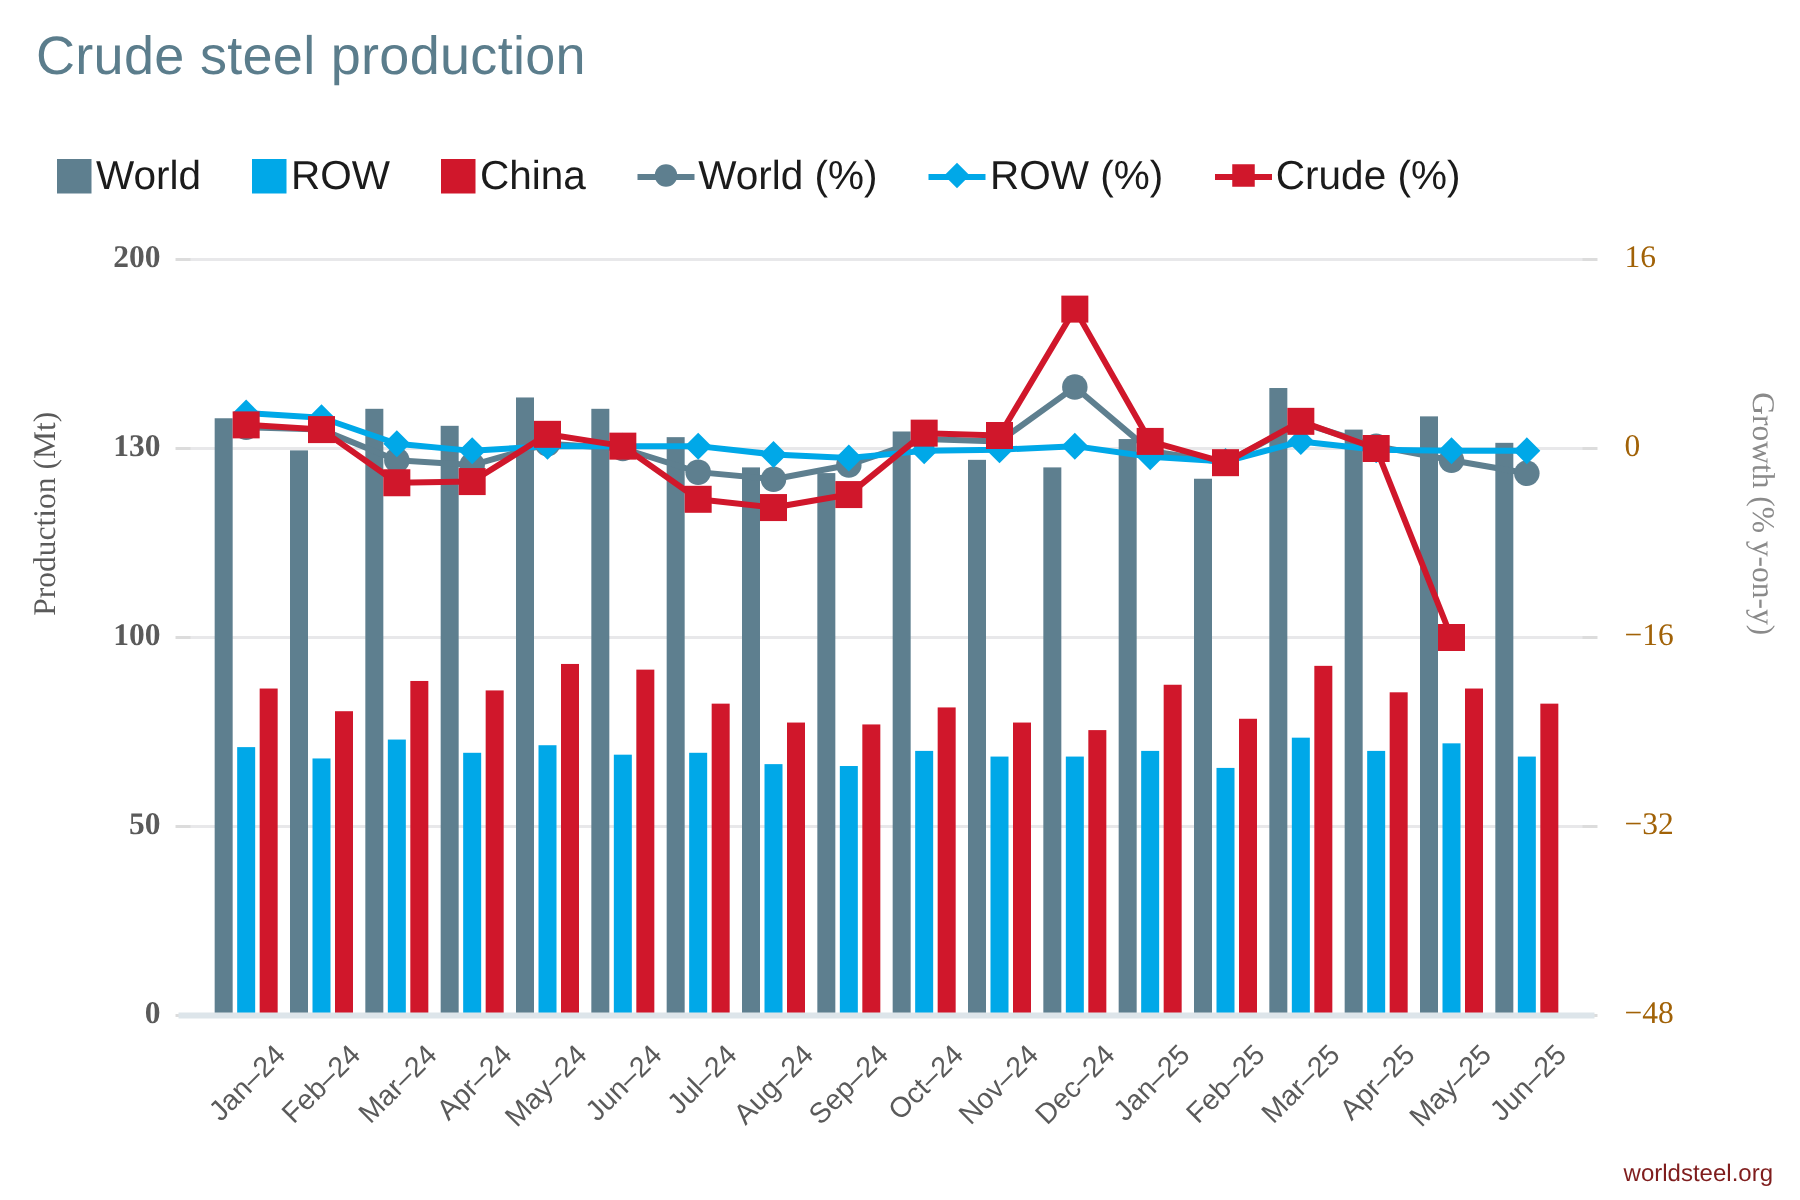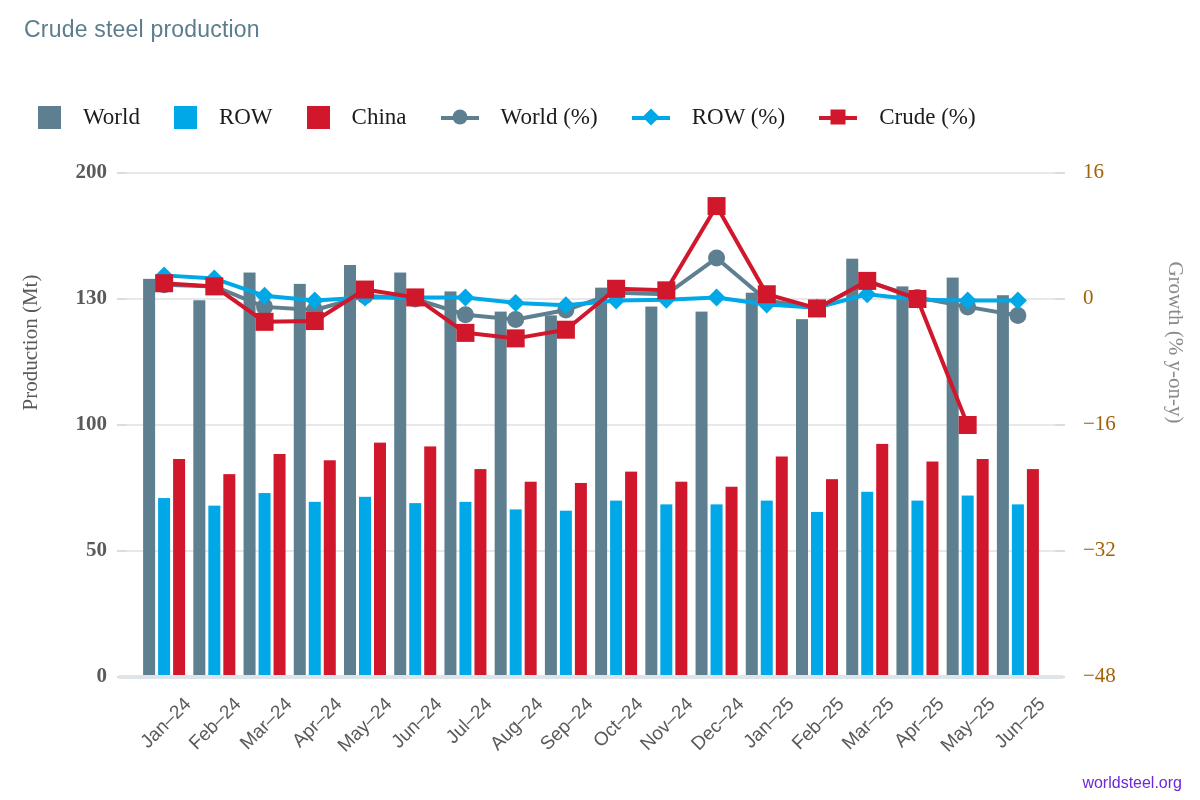--- a/index.html
+++ b/index.html
@@ -11,45 +11,45 @@
     width: 1200px;
     height: 800px;
     font-family: "Liberation Sans", sans-serif;
     overflow: hidden;
     position: relative;
   }
   #page-title {
     position: absolute;
     left: 24px;
     top: 16px;
-    font-size: 23px;
+    font-size: 36px;
     color: #5b7d8c;
     font-family: "Liberation Sans", sans-serif;
     letter-spacing: 0.2px;
     white-space: nowrap;
   }
   #legend {
     position: absolute;
     left: 38px;
     top: 102px;
     display: flex;
     align-items: center;
     height: 30px;
   }
   .legend-item {
     display: flex;
     align-items: center;
     margin-right: 34px;
     white-space: nowrap;
   }
   .legend-label {
-    font-family: Liberation Serif, serif;
-    font-size: 23px;
+    font-family: Liberation Sans, sans-serif;
+    font-size: 27px;
     color: #1b1b1b;
-    margin-left: 22px;
+    margin-left: 3px;
   }
   .swatch-box {
     width: 23px;
     height: 23px;
     display: inline-block;
   }
   .swatch-line {
     width: 38px;
     height: 23px;
     position: relative;
@@ -125,21 +125,21 @@
     transform: rotate(-45deg);
     white-space: nowrap;
     text-align: right;
   }
   #footer {
     position: absolute;
     right: 18px;
     bottom: 8px;
     font-family: "Liberation Sans", sans-serif;
     font-size: 16px;
-    color: #6d28d9;
+    color: #7f1d1d;
   }
   svg { display: block; }
 </style>
 </head>
 <body>
 
 <div id="page-title">Crude steel production</div>
 
 <div id="legend">
     <div class="legend-item">

